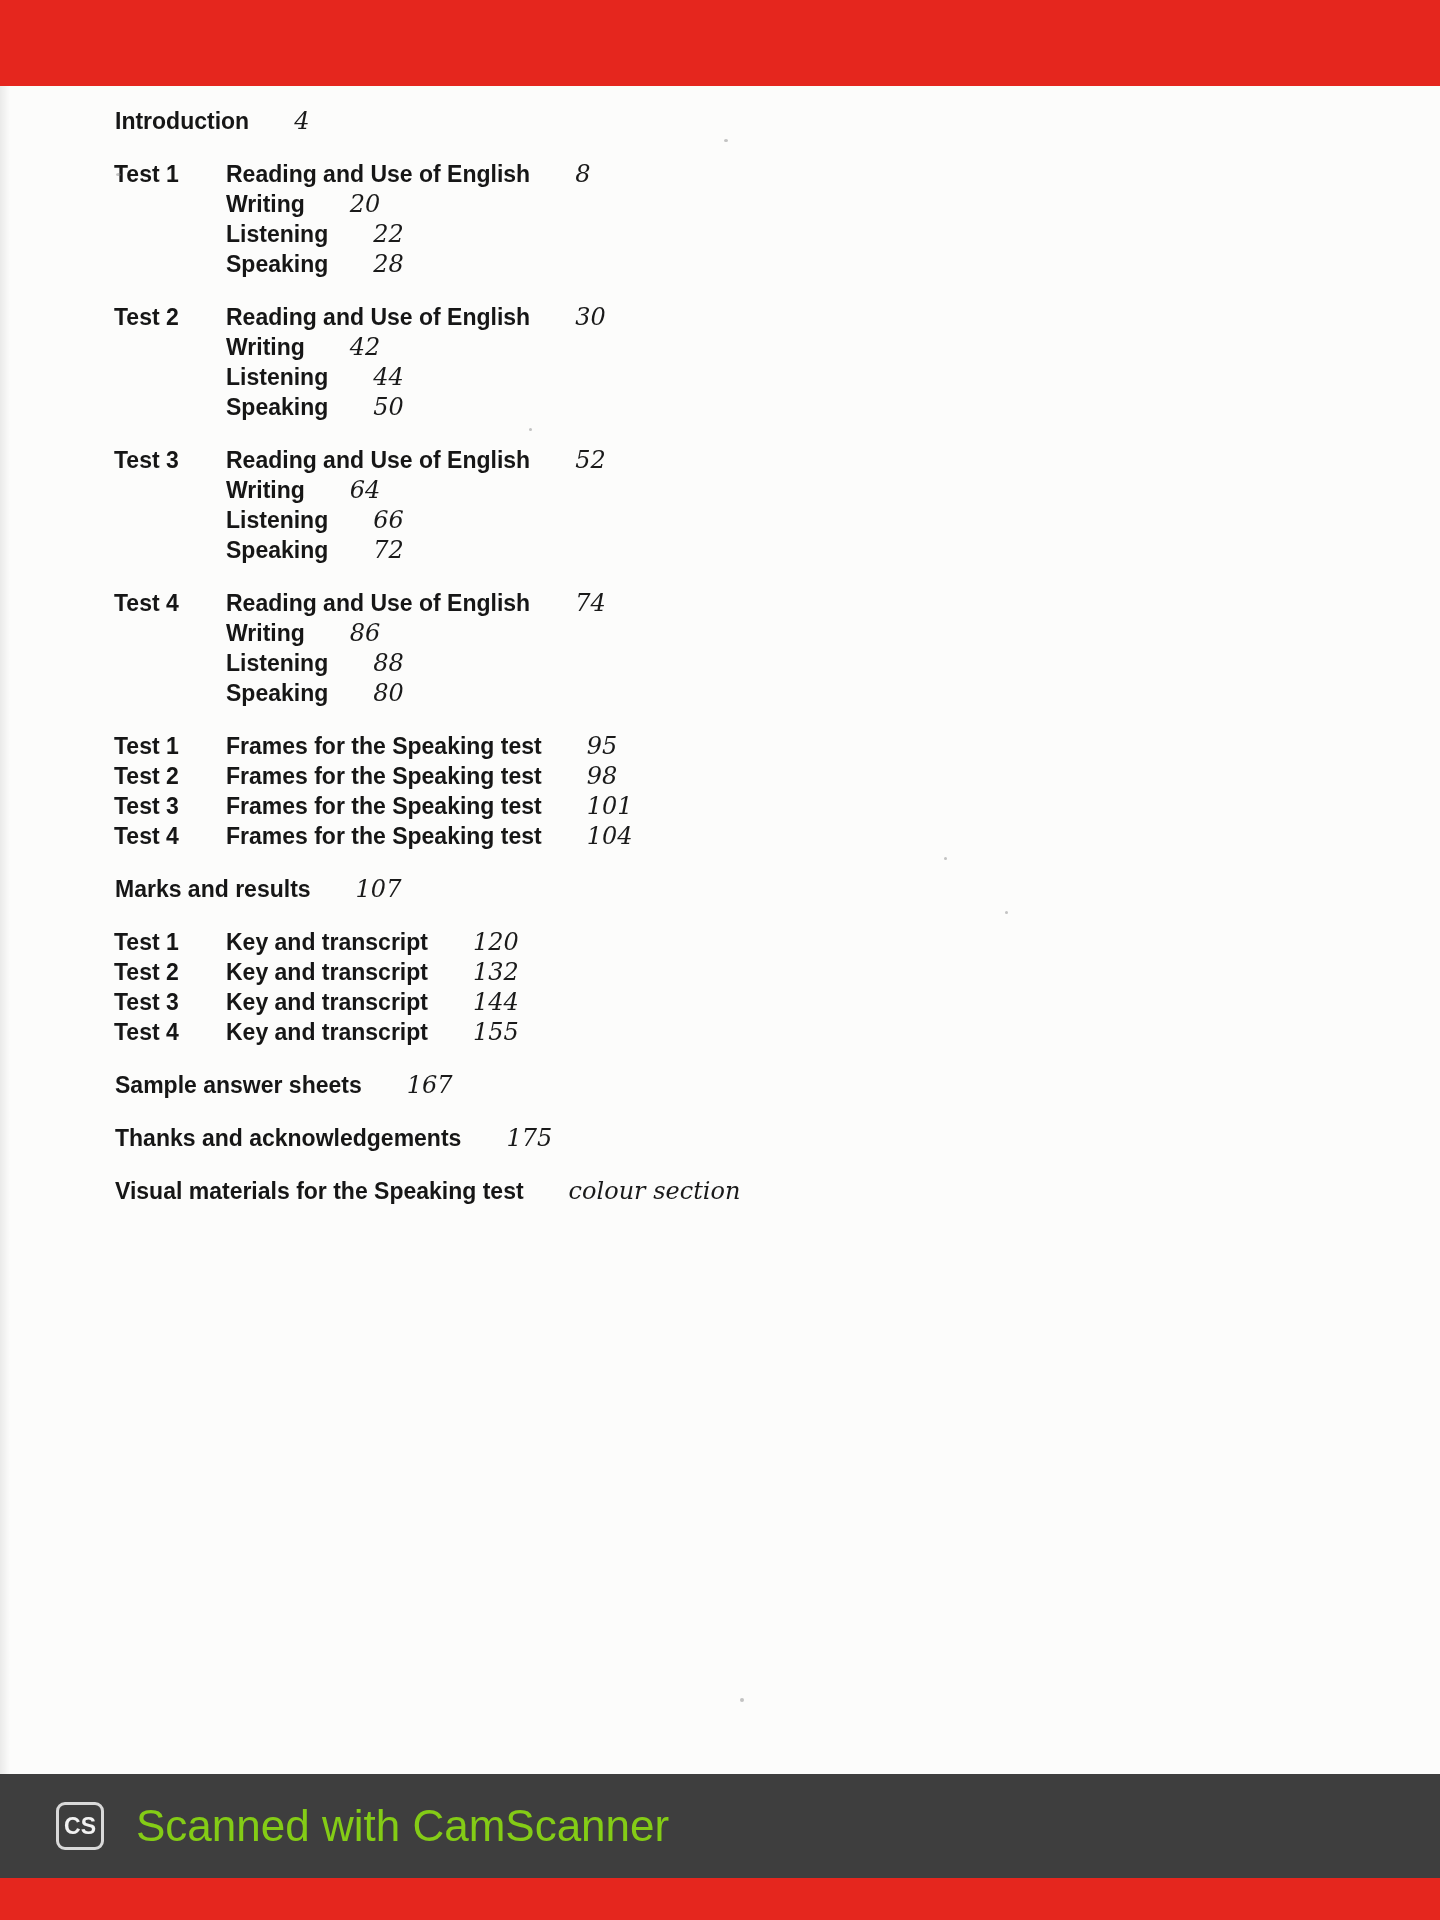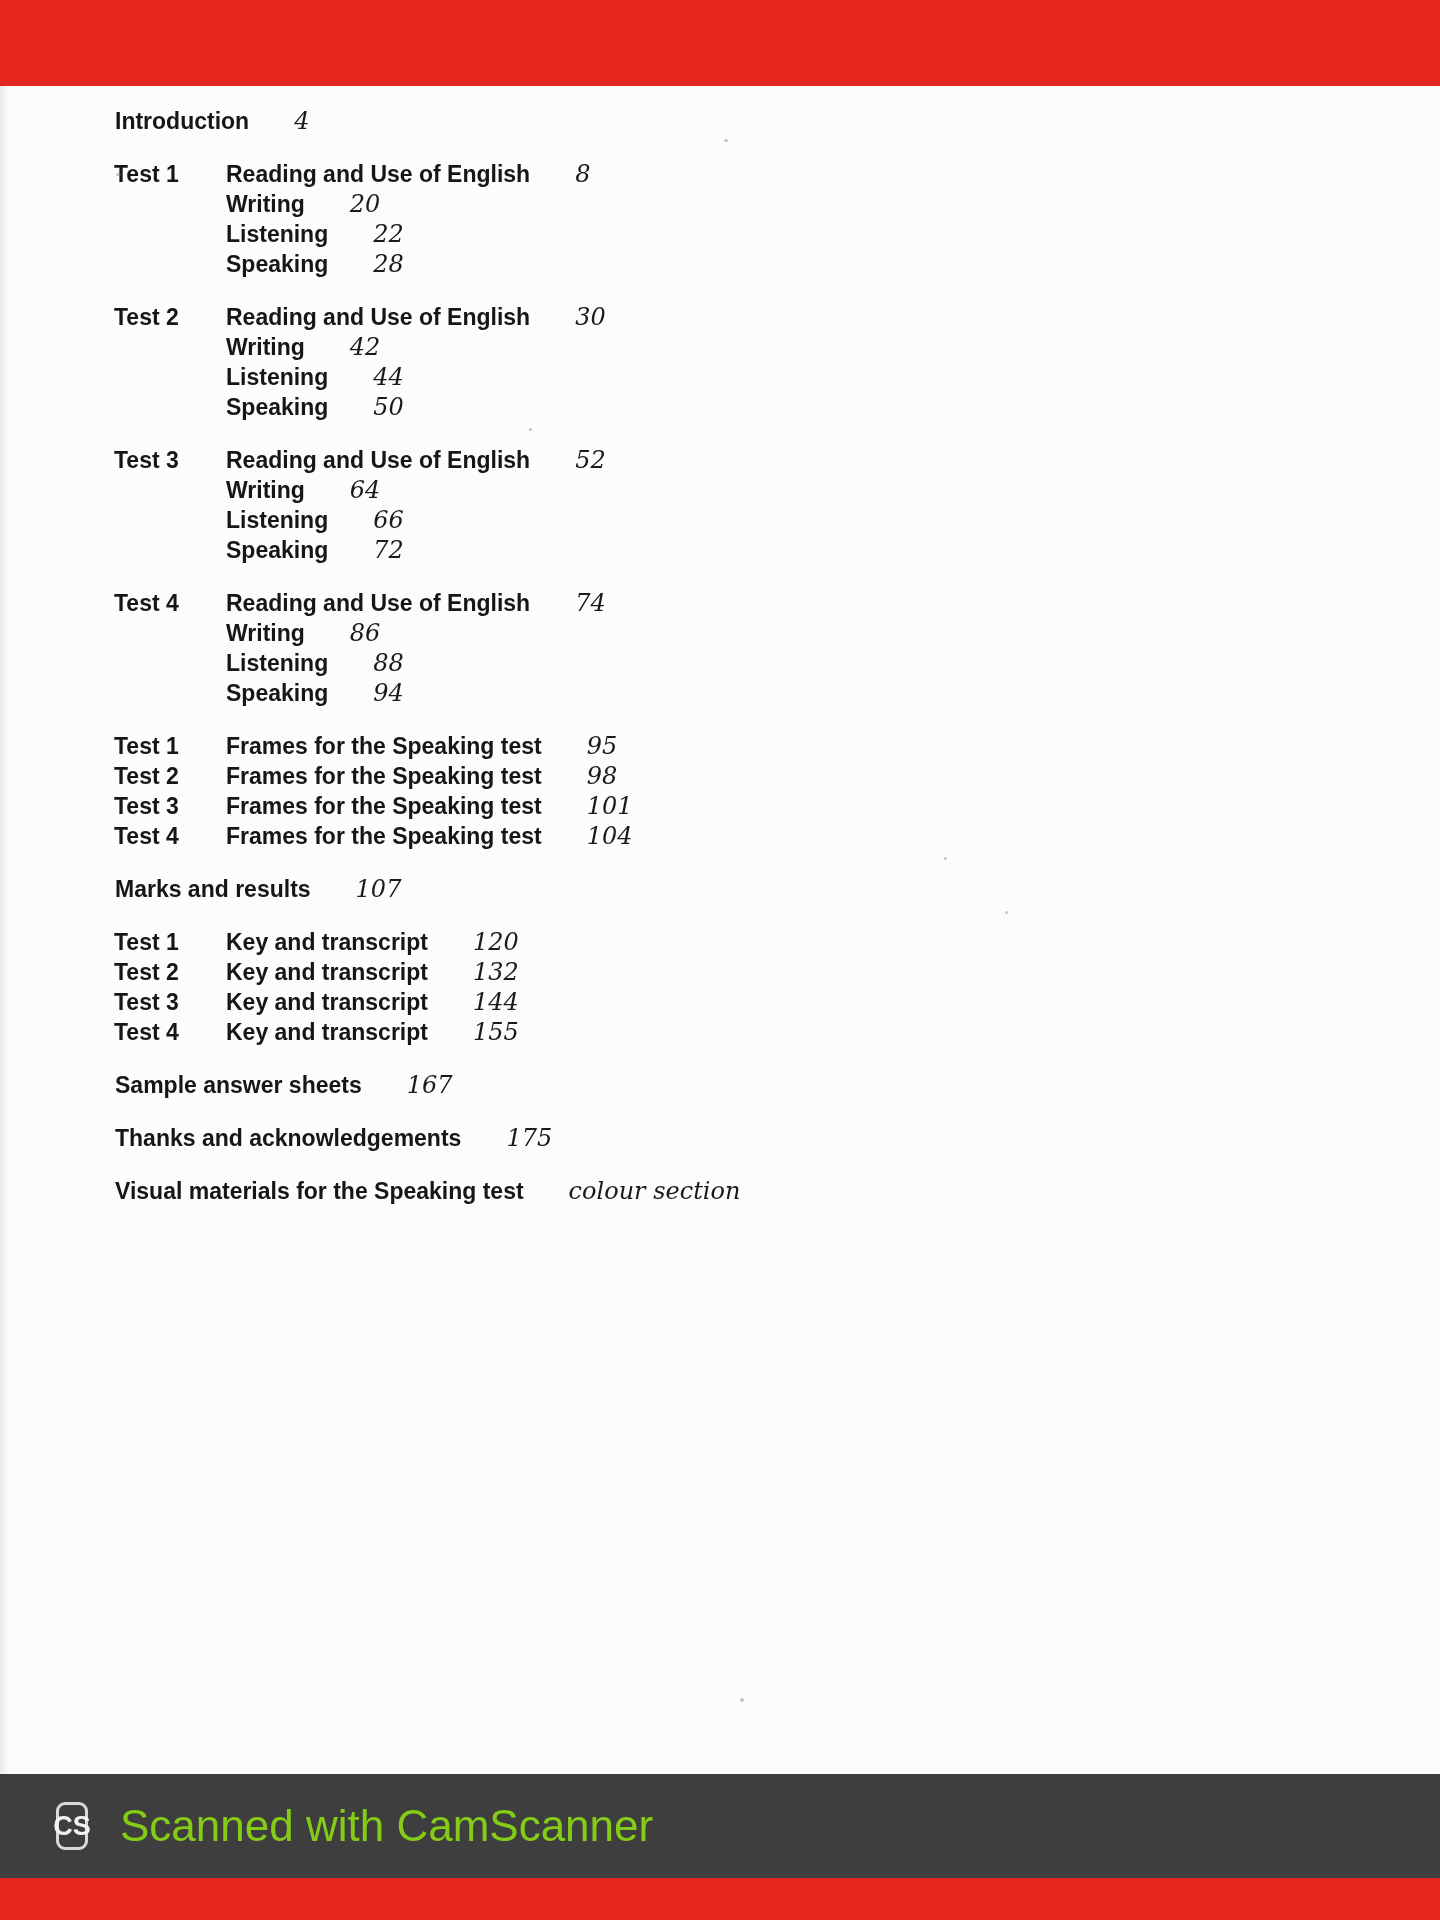--- a/index.html
+++ b/index.html
@@ -65,26 +65,26 @@
 
   
   .wm-bar {
     position: absolute; left: 0; top: 1774px;
     width: 100%; height: 104px;
     background: var(--bar-gray, #3e3e3e);
     display: flex; align-items: center;
     padding-left: 56px;
   }
   .cs-badge {
-    width: 32px; height: 48px;
+    width: 48px; height: 48px;
     border: 3px solid #d9d9d9;
     border-radius: 9px;
     color: #f2f2f2;
     font-weight: bold;
-    font-size: 27px;
+    font-size: 23px;
     display: flex; align-items: center; justify-content: center;
     flex: none;
   }
   .wm-text {
     margin-left: 32px;
     font-size: 44px;
     color: #84cc16;
     font-weight: 400;
   }
 </style>
@@ -182,21 +182,21 @@
       <span class="pg">86</span>
     </div>
     <div class="row labeled">
       <span class="lab"></span>
       <span>Listening</span>
       <span class="pg">88</span>
     </div>
     <div class="row labeled">
       <span class="lab"></span>
       <span>Speaking</span>
-      <span class="pg">94</span>
+      <span class="pg">80</span>
     </div>
   </div>
 
   <div class="block">
     <div class="row labeled">
       <span class="lab">Test 1</span>
       <span>Frames for the Speaking test</span>
       <span class="pg">95</span>
     </div>
     <div class="row labeled">

